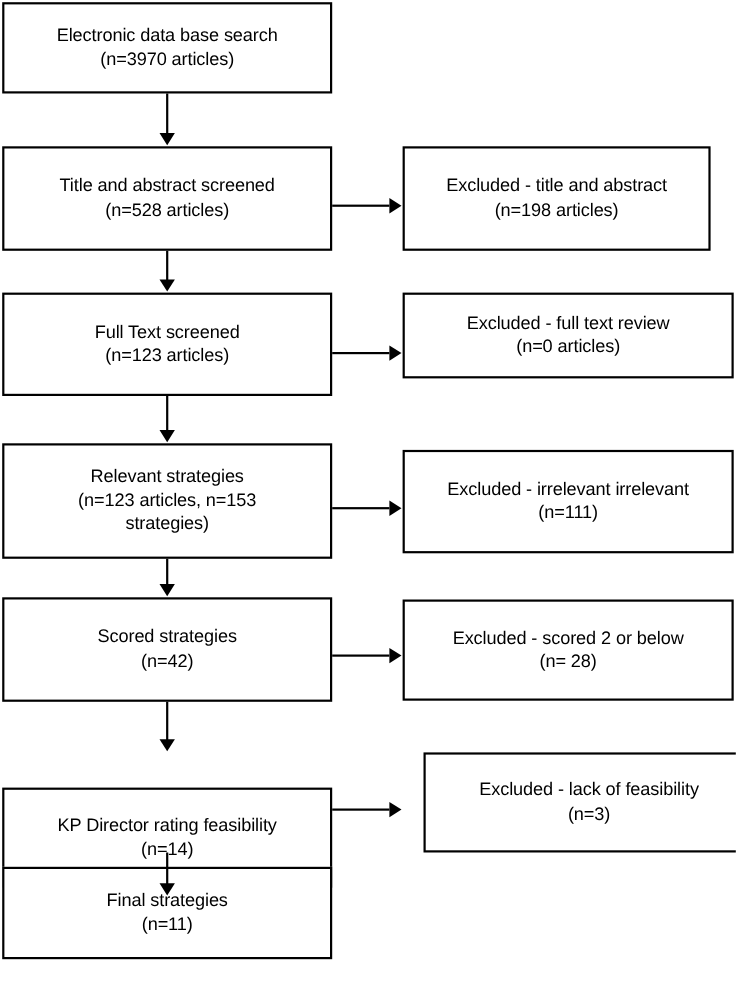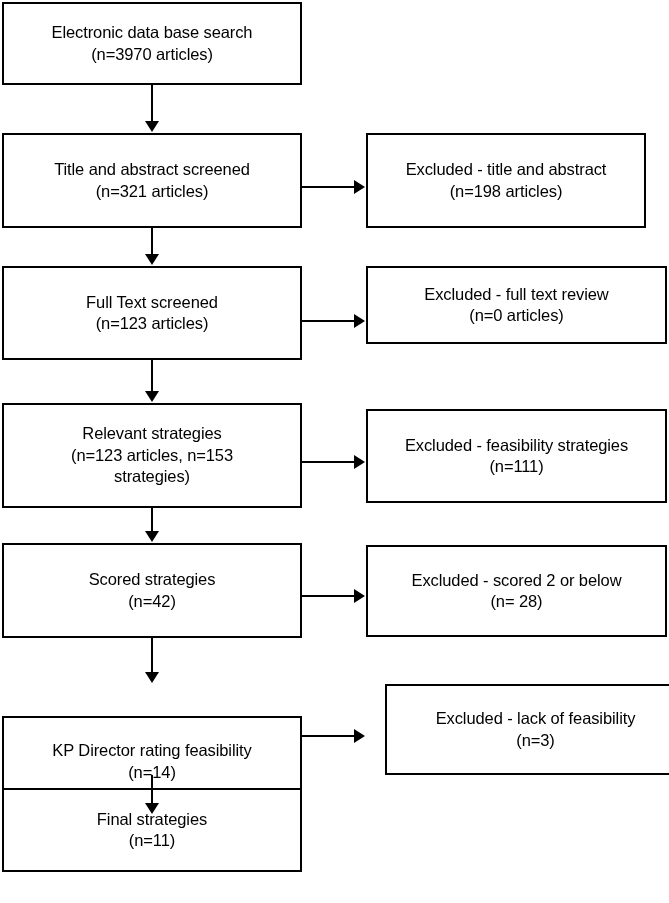--- a/index.html
+++ b/index.html
@@ -70,21 +70,21 @@
 
 <div id="flowchart">
 
   <div class="node" style="left:2px; top:2px; width:300px; height:83px;">
     <span class="line">Electronic data base search</span>
     <span class="line">(n=3970 articles)</span>
   </div>
 
   <div class="node" style="left:2px; top:133px; width:300px; height:95px;">
     <span class="line">Title and abstract screened</span>
-    <span class="line">(n=321 articles)</span>
+    <span class="line">(n=528 articles)</span>
   </div>
 
   <div class="node" style="left:2px; top:266px; width:300px; height:94px;">
     <span class="line">Full Text screened</span>
     <span class="line">(n=123 articles)</span>
   </div>
 
   <div class="node" style="left:2px; top:403px; width:300px; height:105px;">
     <span class="line">Relevant strategies</span>
     <span class="line">(n=123 articles, n=153</span>
@@ -110,21 +110,21 @@
     <span class="line">Excluded - title and abstract</span>
     <span class="line">(n=198 articles)</span>
   </div>
 
   <div class="node" style="left:366px; top:266px; width:301px; height:78px;">
     <span class="line">Excluded - full text review</span>
     <span class="line">(n=0 articles)</span>
   </div>
 
   <div class="node" style="left:366px; top:409px; width:301px; height:94px;">
-    <span class="line">Excluded - feasibility strategies</span>
+    <span class="line">Excluded - irrelevant irrelevant</span>
     <span class="line">(n=111)</span>
   </div>
 
   <div class="node" style="left:366px; top:545px; width:301px; height:92px;">
     <span class="line">Excluded - scored 2 or below</span>
     <span class="line">(n= 28)</span>
   </div>
 
   <div class="node" style="left:366px; top:684px; width:301px; height:91px;margin-left:19px;">
     <span class="line">Excluded - lack of feasibility</span>

